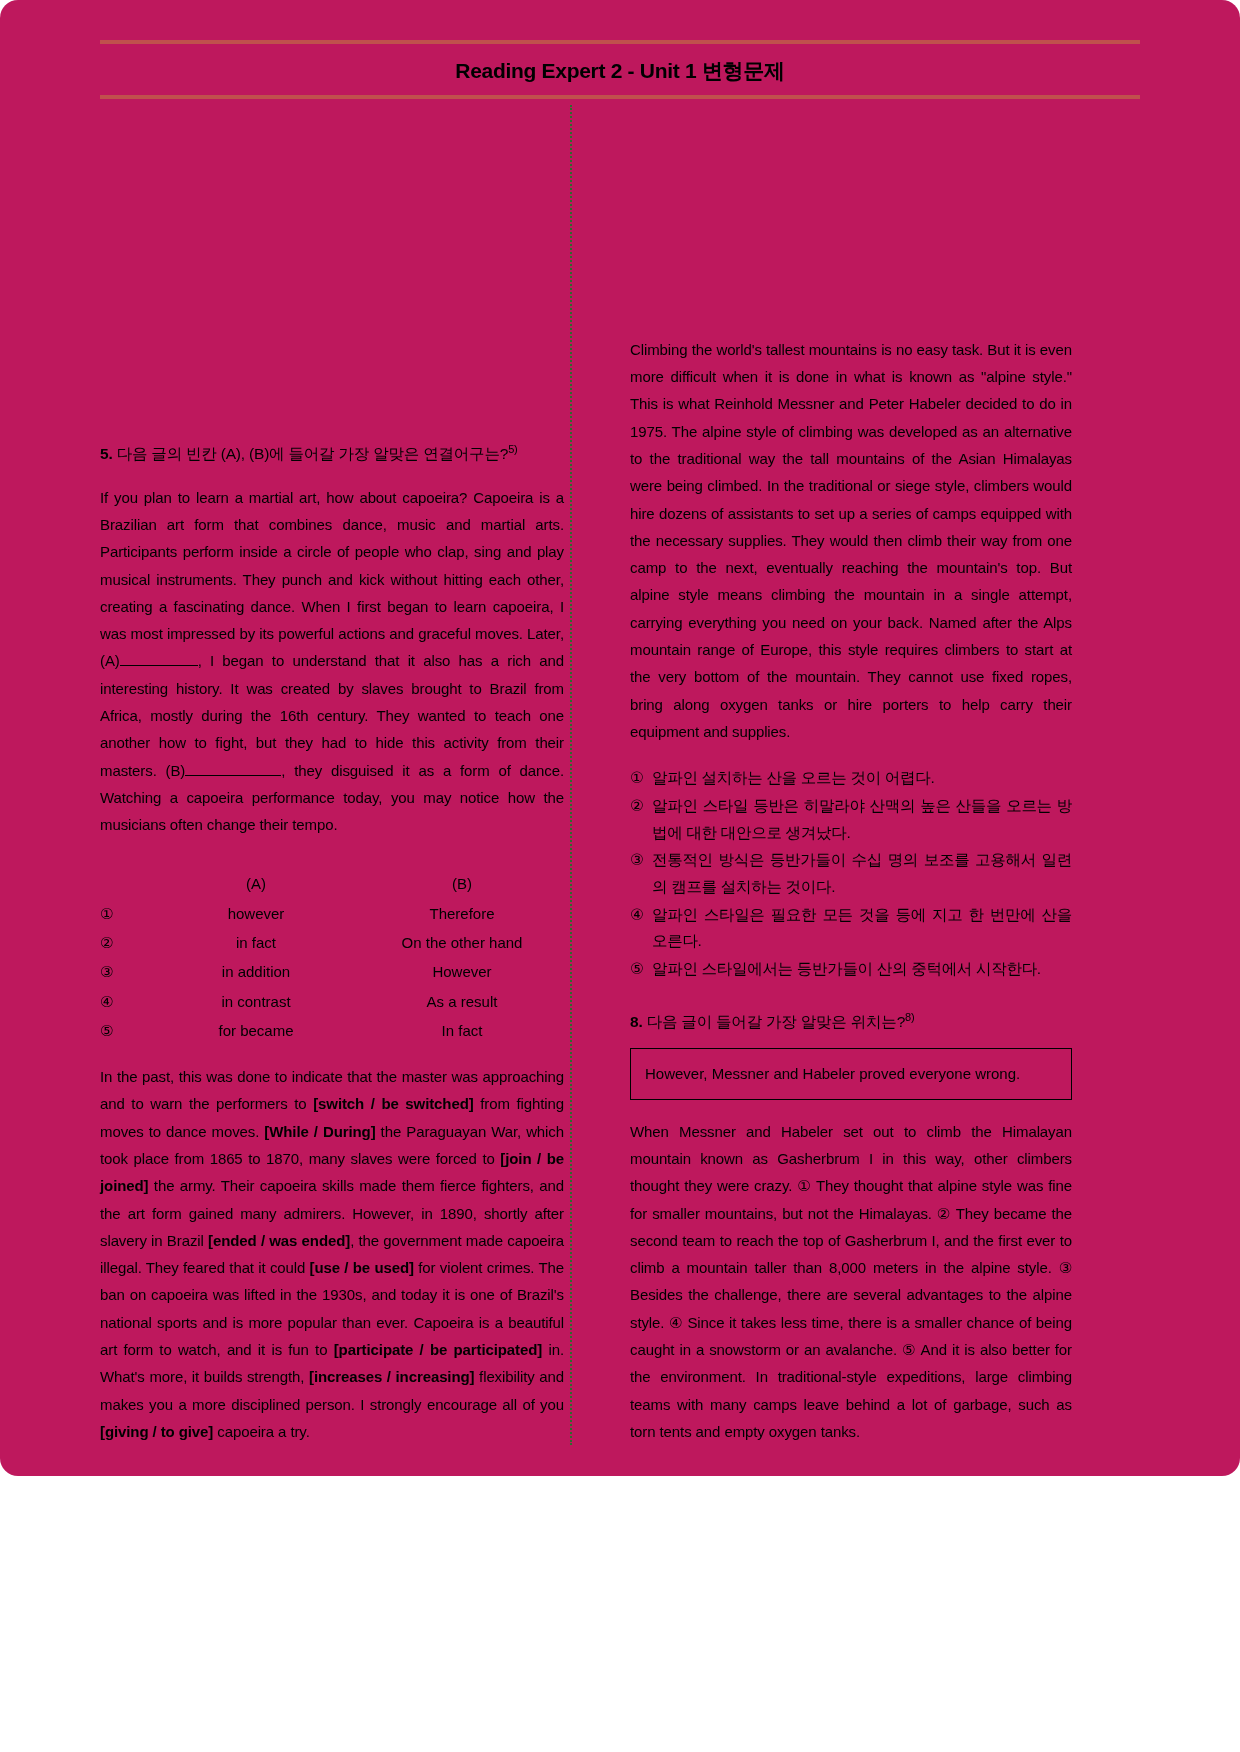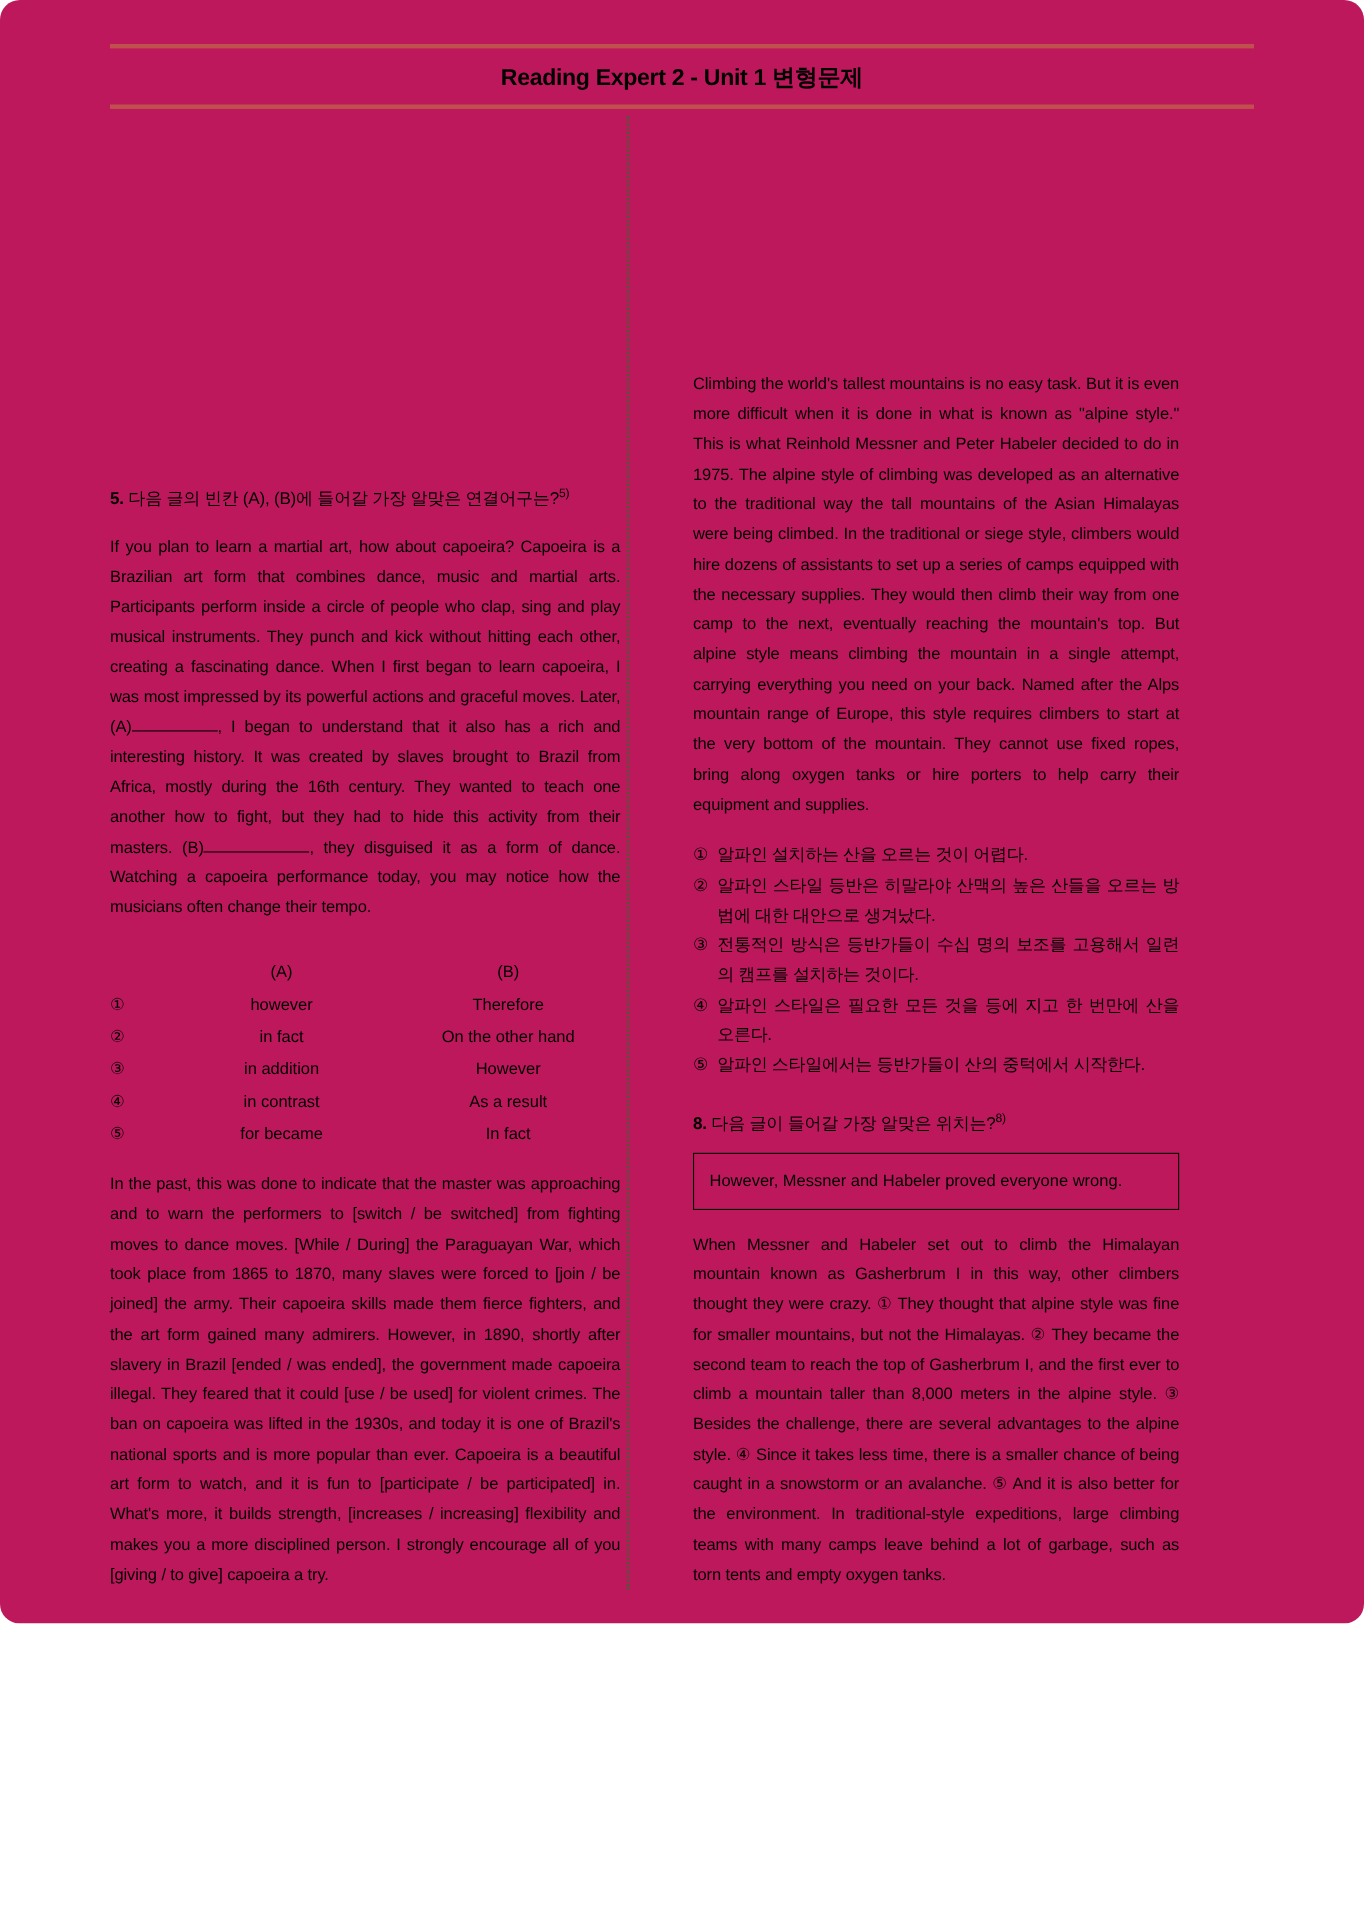--- a/index.html
+++ b/index.html
@@ -81,21 +81,21 @@
     line-height: 0;
   }
   .passage {
     font-size: 15px;
     line-height: 1.82;
     text-align: justify;
     text-justify: inter-word;
     letter-spacing: -0.1px;
     margin: 18px 0 0 0;
   }
-  .passage b { font-weight: normal; }
+  .passage b { font-weight: bold; }
   .blank {
     display: inline-block;
     border-bottom: 1px solid #000;
     vertical-align: baseline;
   }
   .blank.a { width: 78px; }
   .blank.b { width: 96px; }
   
   .ab-table {
     width: 100%;

